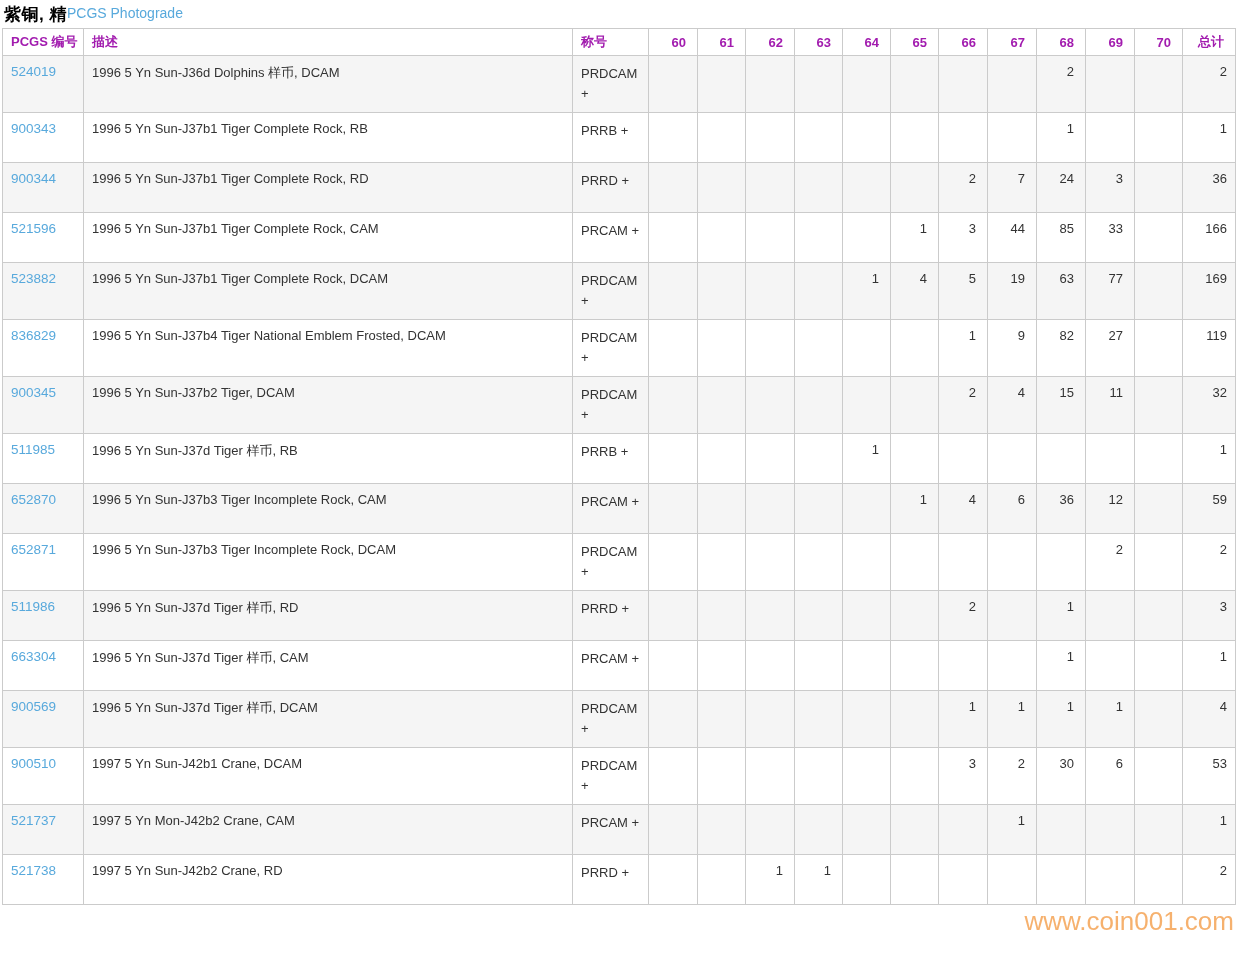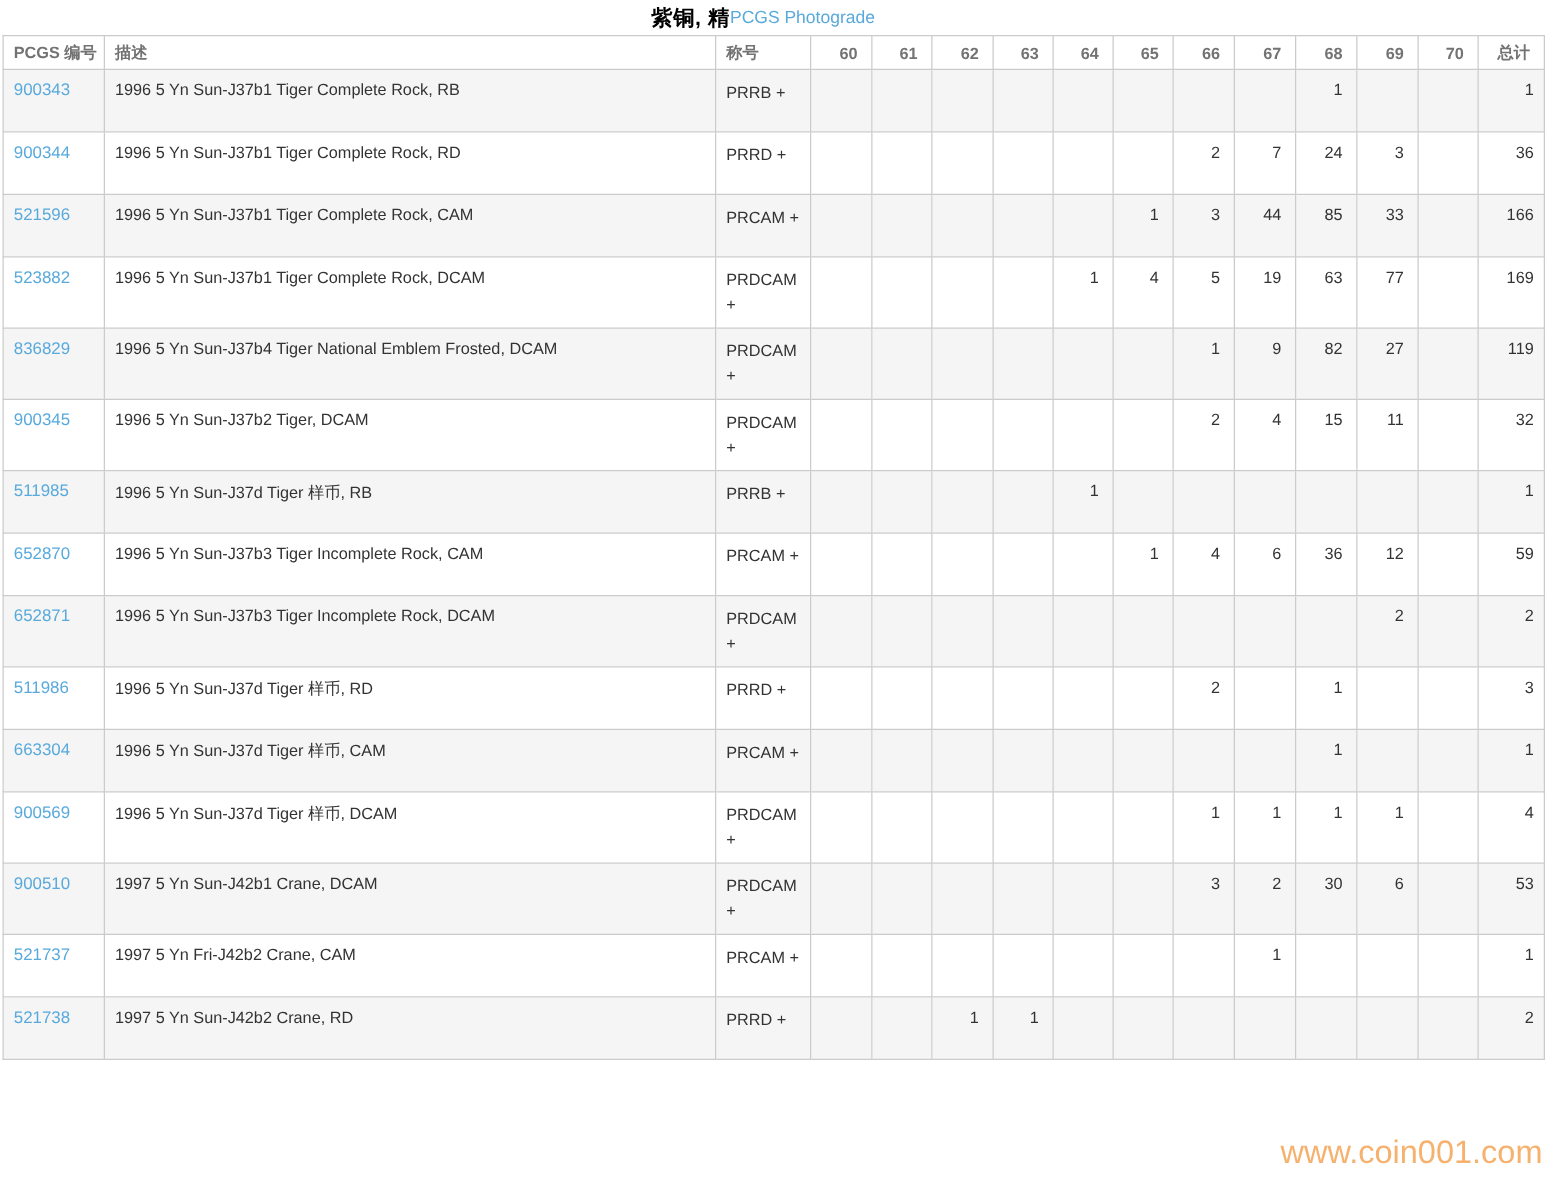--- a/index.html
+++ b/index.html
@@ -1,35 +1,35 @@
 <!DOCTYPE html>
 <html><head>
 <meta charset="utf-8">
 <style>
   html,body{margin:0;padding:0;}
   body{
     width:1237px;height:953px;overflow:hidden;background:#ffffff;
     font-family:"Liberation Sans", sans-serif;position:relative;
   }
   .topbar{
-    display:flex;justify-content:center;align-items:flex-start;
+    display:flex;justify-content:flex-start;align-items:flex-start;
     padding:5px 19px 4px 4px;height:19px;
   }
   .page-title{
     font-size:17px;font-weight:bold;color:#000;margin:0;line-height:19px;letter-spacing:.5px;
   }
   .photograde{
     font-size:14px;color:#58a9dc;text-decoration:none;line-height:17px;margin-right:1px;
   }
   table.pop{
     border-collapse:collapse;table-layout:fixed;width:1233px;margin-left:2px;
   }
   .pop th,.pop td{border:1px solid #cbcbcb;box-sizing:border-box;}
   .pop thead th{
-    height:26px;padding:4px 8px;font-size:13px;font-weight:bold;color:#737373;
+    height:26px;padding:4px 8px;font-size:13px;font-weight:bold;color:#a21caf;
     text-align:left;background:#fff;white-space:nowrap;margin-left:16px;
   }
   .pop thead th.num,.pop td.num{text-align:right;padding-right:11px;}
   .pop tbody td{
     height:50px;padding:8px 8px;vertical-align:top;font-size:13px;color:#333;
     overflow:hidden;
   }
   .pop tbody tr:nth-child(odd){background:#f5f5f5;}
   .pop tbody tr:nth-child(even){background:#ffffff;}
   td.c-id a{color:#58a9dc;text-decoration:none;font-size:13.5px;}
@@ -85,20 +85,37 @@
       <th class="num">66</th>
       <th class="num">67</th>
       <th class="num">68</th>
       <th class="num">69</th>
       <th class="num">70</th>
       <th class="num">总计</th>
     </tr>
   </thead>
   <tbody>
       <tr>
+    <td class="c-id"><a href="#">524019</a></td>
+    <td class="c-desc">1996 5 Yn Sun-J36d Dolphins 样币, DCAM</td>
+    <td class="c-des">PRDCAM +</td>
+    <td class="num"></td>
+    <td class="num"></td>
+    <td class="num"></td>
+    <td class="num"></td>
+    <td class="num"></td>
+    <td class="num"></td>
+    <td class="num"></td>
+    <td class="num"></td>
+    <td class="num">2</td>
+    <td class="num"></td>
+    <td class="num"></td>
+    <td class="c-total">2</td>
+  </tr>
+      <tr>
     <td class="c-id"><a href="#">900343</a></td>
     <td class="c-desc">1996 5 Yn Sun-J37b1 Tiger Complete Rock, RB</td>
     <td class="c-des">PRRB +</td>
     <td class="num"></td>
     <td class="num"></td>
     <td class="num"></td>
     <td class="num"></td>
     <td class="num"></td>
     <td class="num"></td>
     <td class="num"></td>
@@ -307,21 +324,21 @@
     <td class="num"></td>
     <td class="num">3</td>
     <td class="num">2</td>
     <td class="num">30</td>
     <td class="num">6</td>
     <td class="num"></td>
     <td class="c-total">53</td>
   </tr>
       <tr>
     <td class="c-id"><a href="#">521737</a></td>
-    <td class="c-desc">1997 5 Yn Fri-J42b2 Crane, CAM</td>
+    <td class="c-desc">1997 5 Yn Mon-J42b2 Crane, CAM</td>
     <td class="c-des">PRCAM +</td>
     <td class="num"></td>
     <td class="num"></td>
     <td class="num"></td>
     <td class="num"></td>
     <td class="num"></td>
     <td class="num"></td>
     <td class="num"></td>
     <td class="num">1</td>
     <td class="num"></td>

